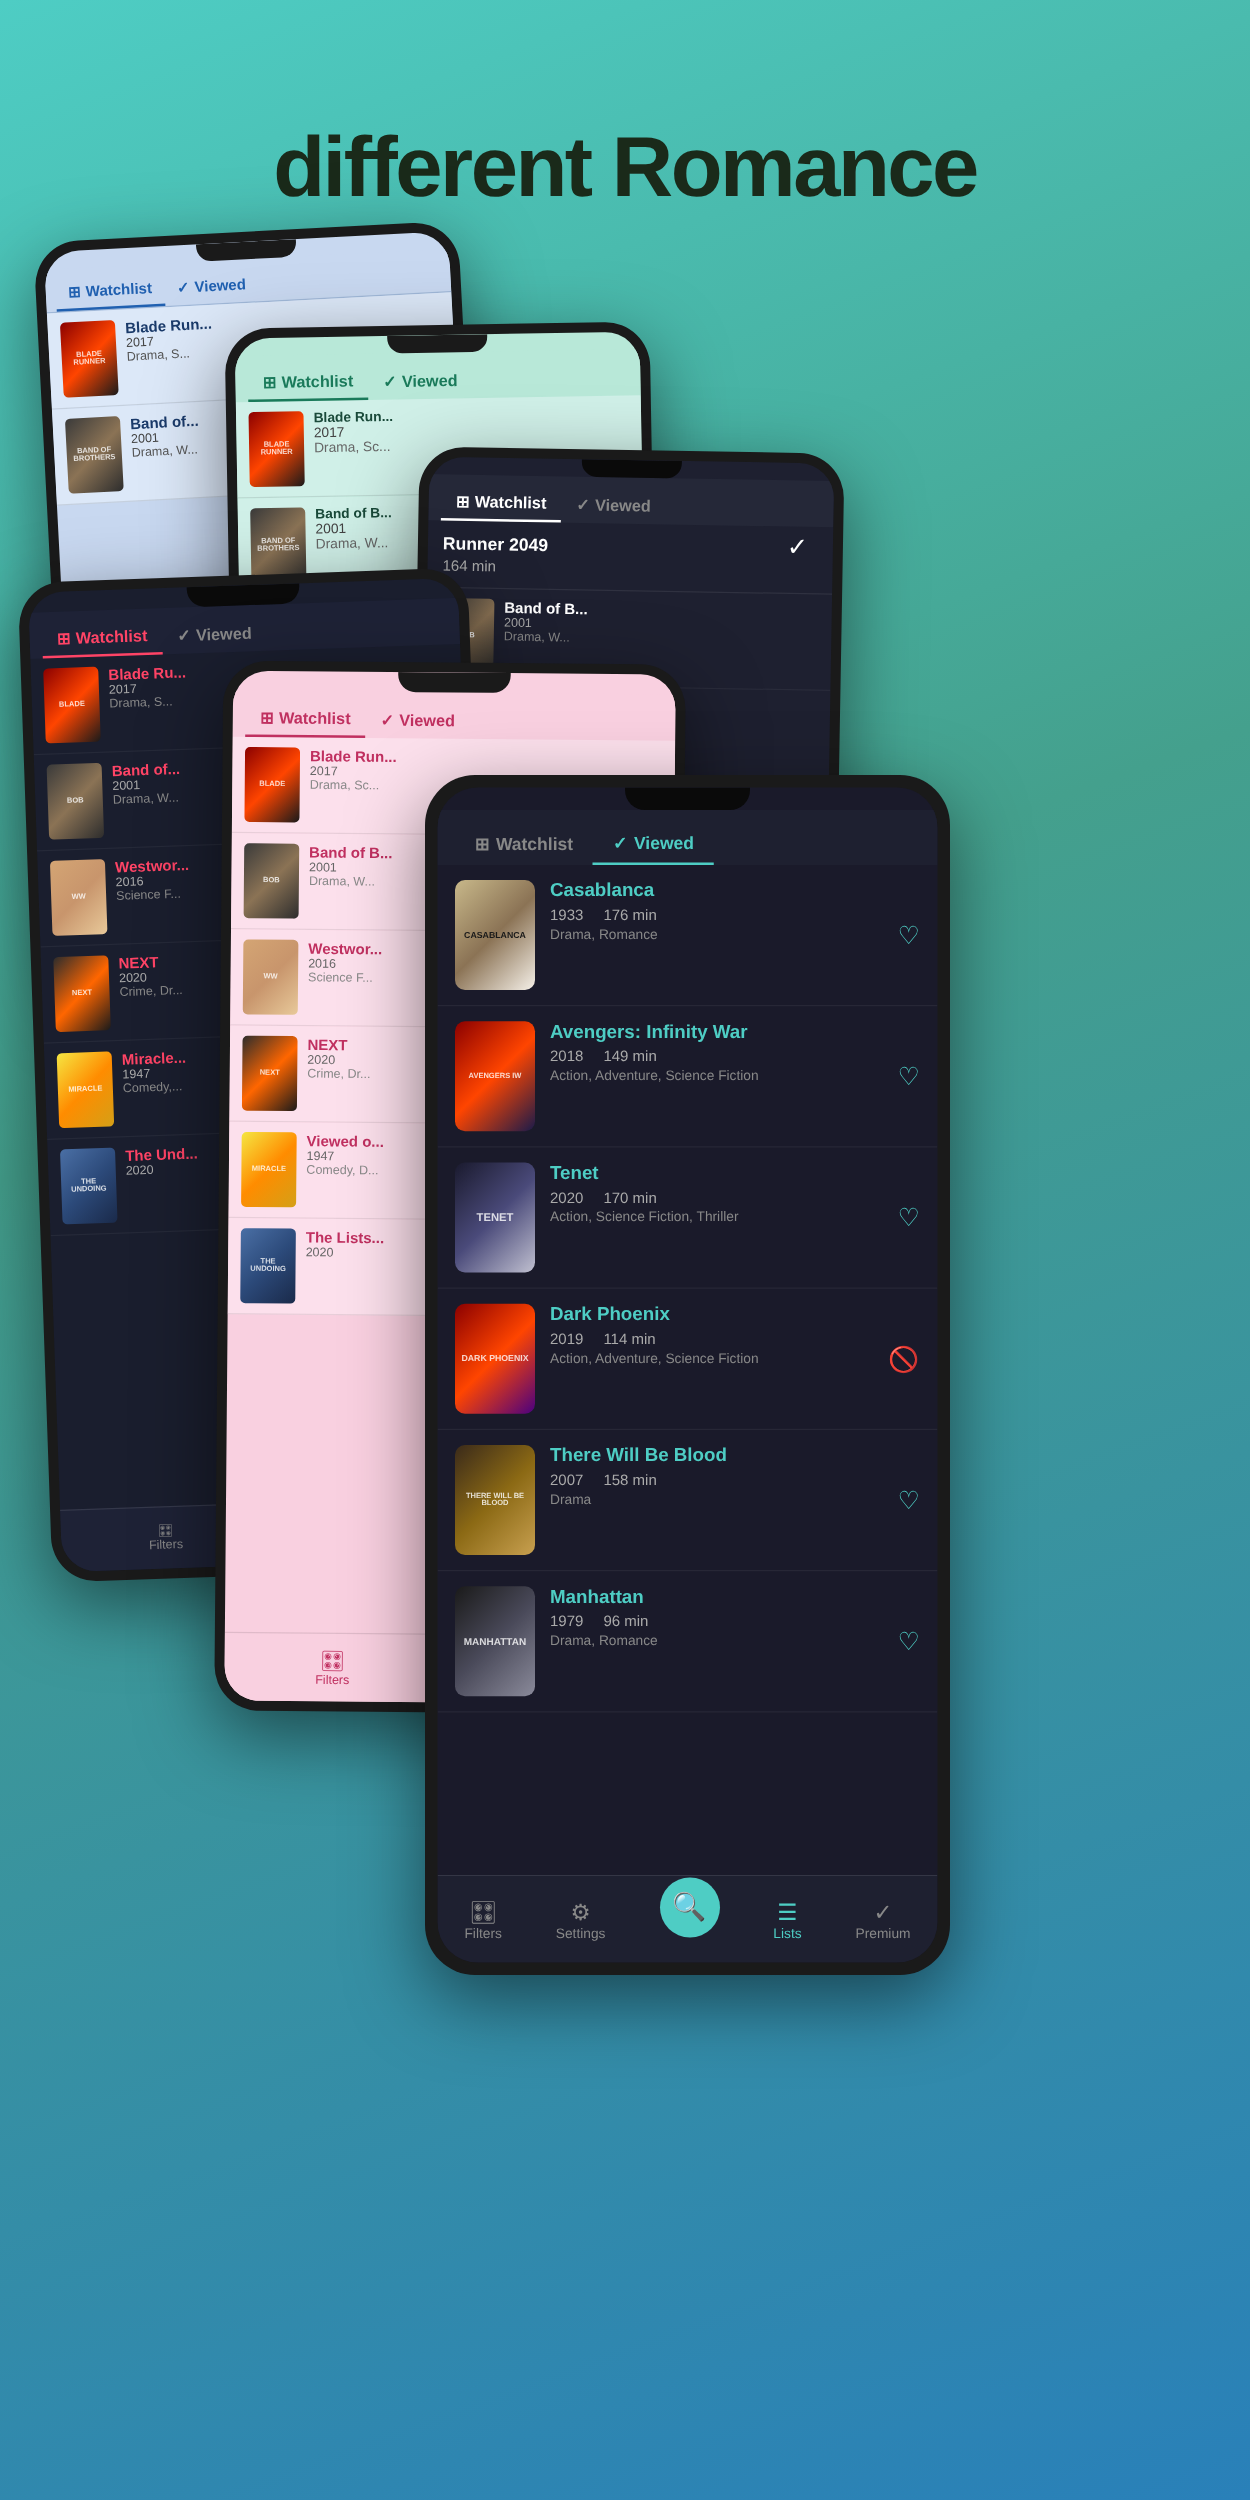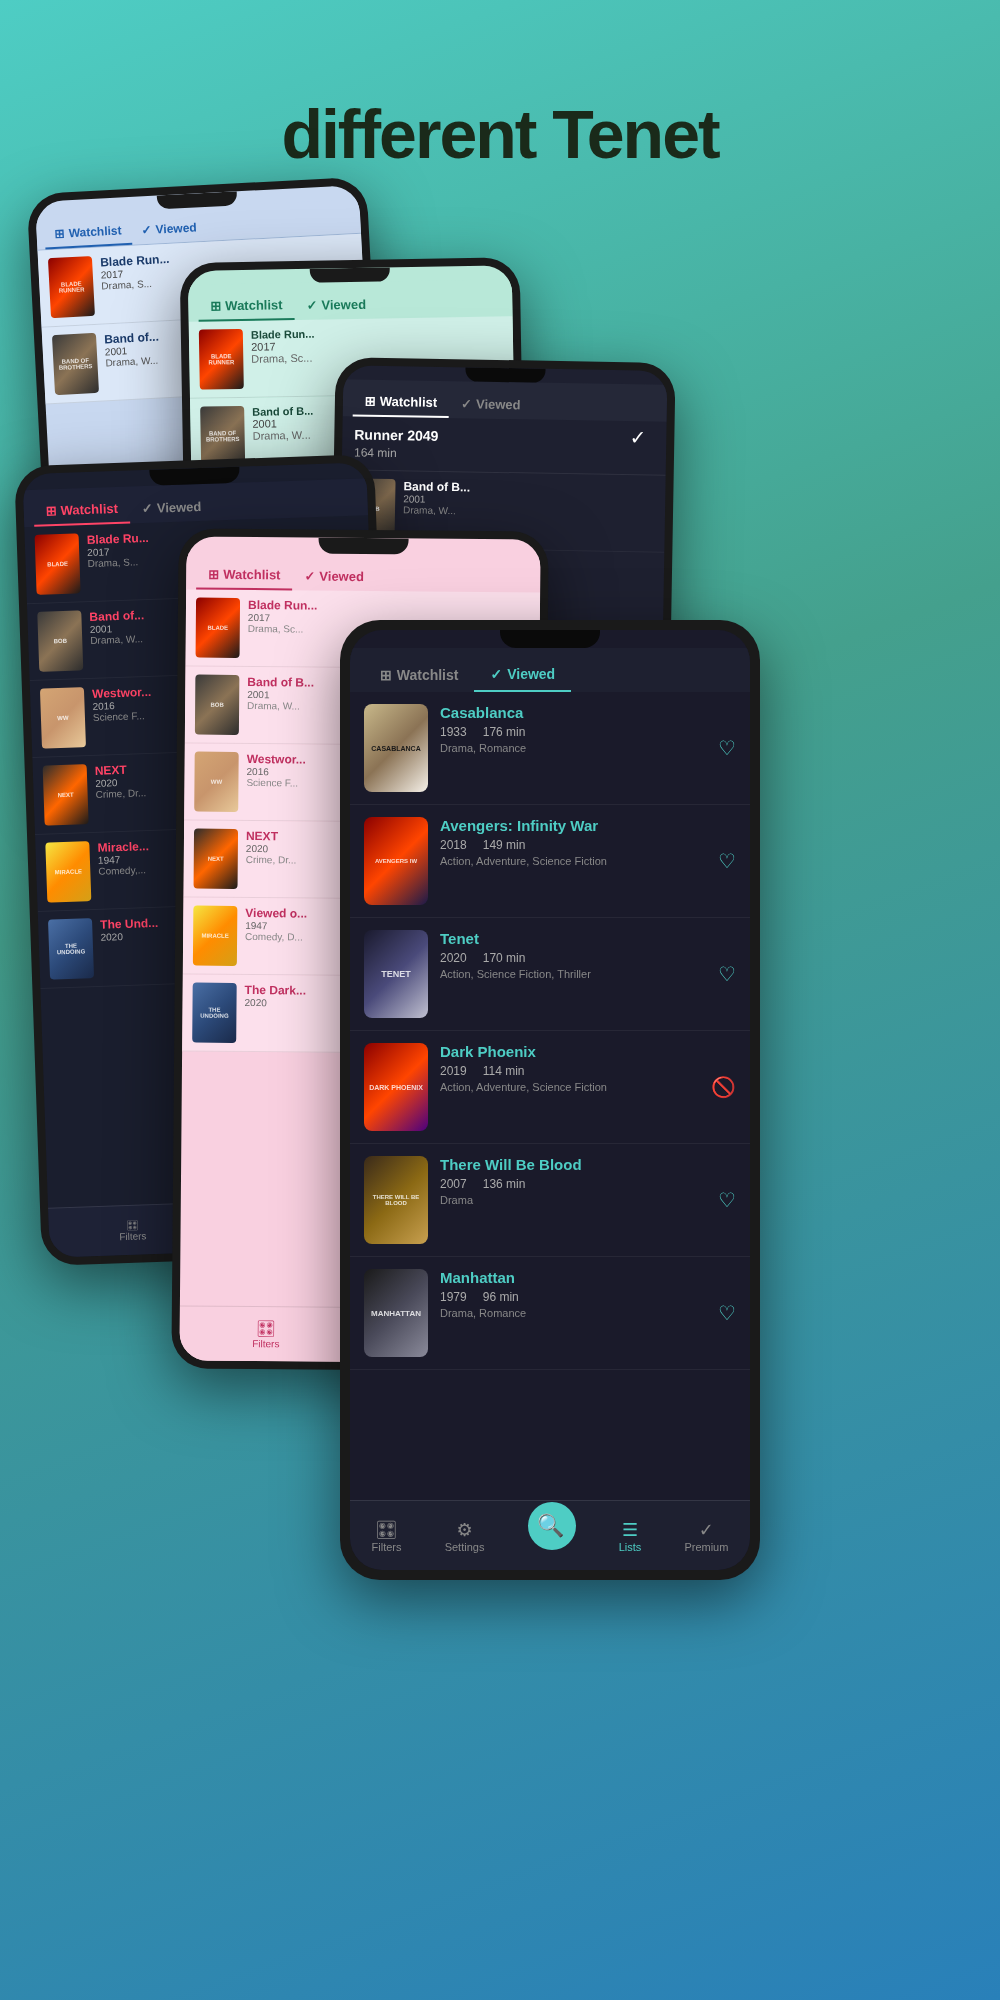--- a/index.html
+++ b/index.html
@@ -315,21 +315,21 @@
       overflow: hidden;
     }
     .small-poster .poster-art { font-size: 6px; }
   </style>
 </head>
 <body>
 
 <div style="text-align:center; padding: 28px 60px 10px;">
   <div style="font-size: 68px; font-weight: 900; color: #1a2a1a; line-height: 1.05; letter-spacing: -2px;">
     <br>
-    <span>different Tenet</span>
+    <span>different Romance</span>
   </div>
 </div>
 
 <div class="phone phone1">
   <div class="phone-screen">
 
     <div style="width:80px;height:14px;background:#1a1a1a;border-radius:0 0 12px 12px;margin:0 auto;position:relative;z-index:10;"></div>
     <div class="p1-tabs">
       <div class="p1-tab active">
         <span>⊞</span>
@@ -588,21 +588,21 @@
         <div class="title">Viewed o...</div>
         <div class="year">1947</div>
         <div class="genre">Comedy, D...</div>
       </div>
     </div>
     <div class="p5-movie">
       <div class="small-poster poster-undoing">
         <div class="poster-art">THE UNDOING</div>
       </div>
       <div class="p5-movie-info">
-        <div class="title">The Dark...</div>
+        <div class="title">The Lists...</div>
         <div class="year">2020</div>
       </div>
     </div>
     <div class="p5-bottom">
       <div class="p5-bottom-item">
         <div style="font-size:16px;">🎛</div>
         <div>Filters</div>
       </div>
       <div class="p5-bottom-item">
         <div style="font-size:16px;">⚙</div>
@@ -687,21 +687,21 @@
     </div>
 
     <div class="p6-movie">
       <div class="p6-poster poster-twbb">
         <div class="poster-art" style="font-size:6px;">THERE WILL BE BLOOD</div>
       </div>
       <div class="p6-movie-info">
         <div class="title">There Will Be Blood</div>
         <div class="meta">
           <span>2007</span>
-          <span>136 min</span>
+          <span>158 min</span>
         </div>
         <div class="genre">Drama</div>
       </div>
       <div class="p6-icon">♡</div>
     </div>
 
     <div class="p6-movie">
       <div class="p6-poster poster-manhattan">
         <div class="poster-art" style="font-size:8px;">MANHATTAN</div>
       </div>

